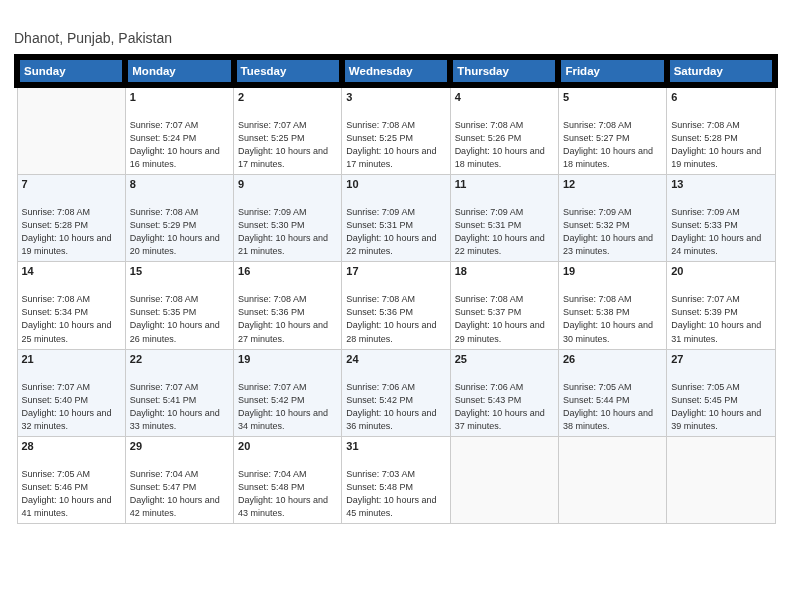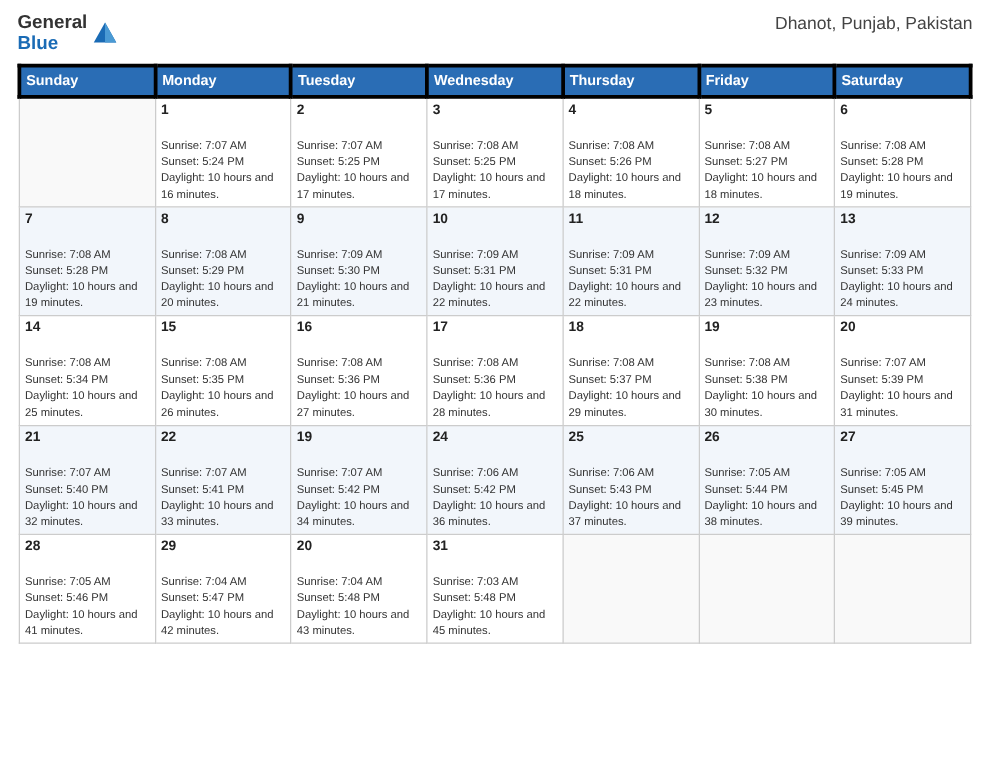--- a/index.html
+++ b/index.html
@@ -51,34 +51,35 @@
     }
     .month-title {
       font-size: 32px;
       font-weight: bold;
       color: #222;
       line-height: 1.1;
     }
     .subtitle {
       font-size: 14px;
       color: #444;
+      margin-top: 20px;
     }
     table {
       width: 100%;
       border-collapse: collapse;
       table-layout: fixed;
     }
     thead tr th {
       background-color: #2a6db5;
       color: #fff;
       font-size: 11.5px;
       font-weight: bold;
       padding: 5px 4px;
       text-align: left;
-      border: 3px solid #000000;
+      border: 6px solid #000000;
     }
     tbody tr td {
       border: 1px solid #ccc;
       vertical-align: top;
       padding: 3px 4px;
       font-size: 9.5px;
       color: #333;
       height: 80px;
     }
     tbody tr:nth-child(even) td {
@@ -102,30 +103,20 @@
     }
     .empty-cell {
       background-color: #f9f9f9 !important;
     }
   </style>
 </head>
 <body>
 
 <div class="container">
   <div class="header">
-    <div class="logo">
-      <div class="logo-text">
-        <span class="logo-general">General</span>
-        <span class="logo-blue">Blue</span>
-      </div>
-      <svg class="logo-icon" viewBox="0 0 22 22">
-        <path d="M11 2 L20 18 L2 18 Z" fill="#1a6bb5"></path>
-        <path d="M11 2 L20 18 L11 18 Z" fill="#4a9ad4"></path>
-      </svg>
-    </div>
     <div class="title-block">
       <div class="subtitle">Dhanot, Punjab, Pakistan</div>
     </div>
   </div>
 
   <table>
     <thead>
       <tr>
       <th>Sunday</th>
           <th>Monday</th>

